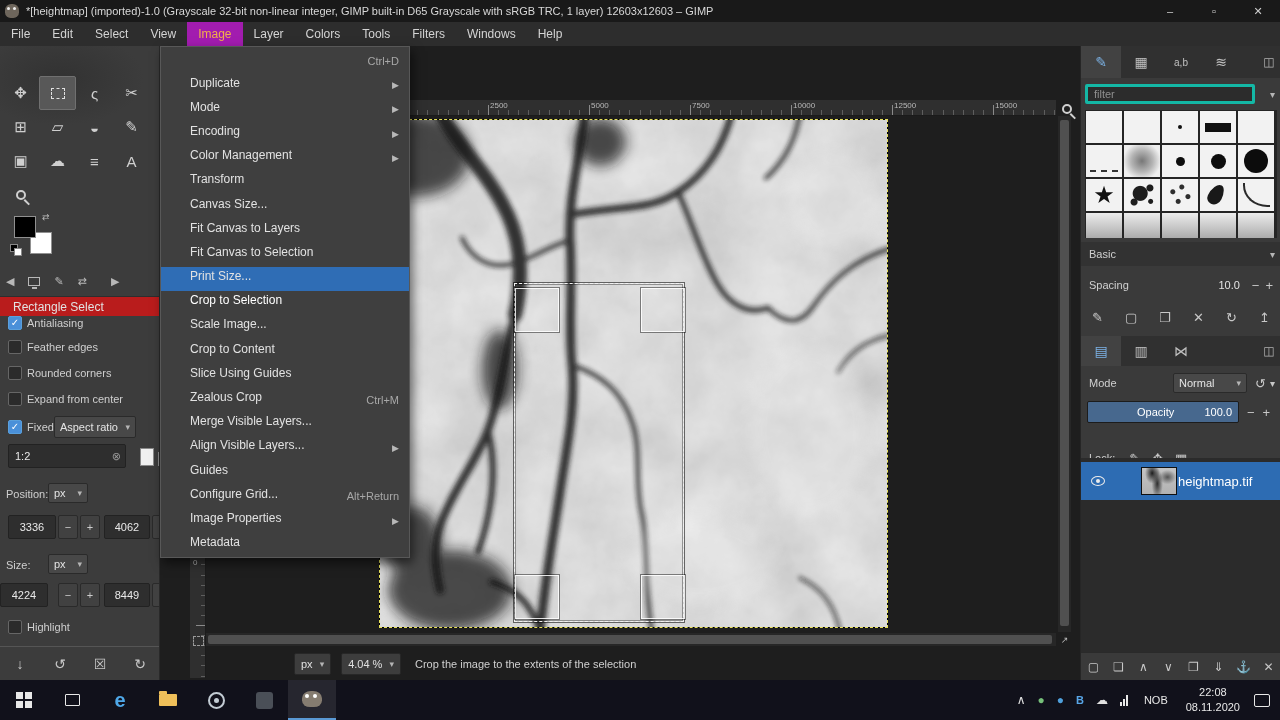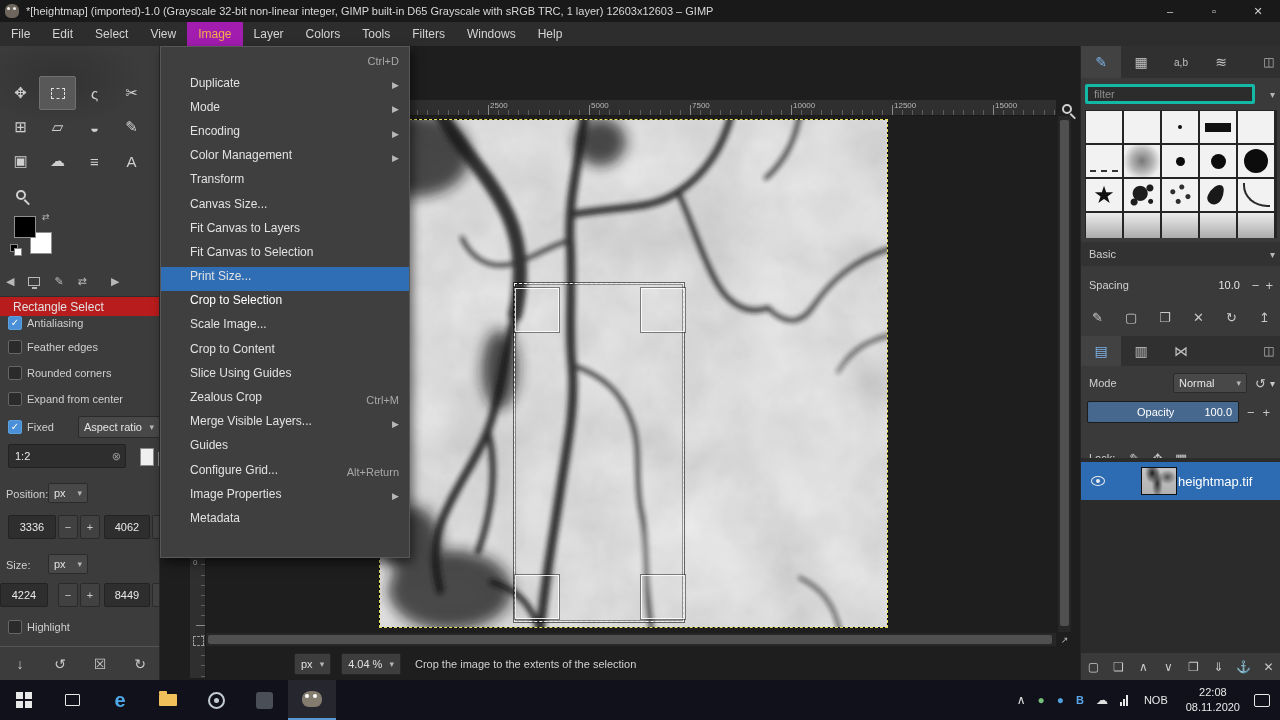--- a/index.html
+++ b/index.html
@@ -335,21 +335,21 @@
       <span class="chk-label">Rounded corners</span>
     </div>
     <div class="chk-row" style="top:342px;">
       <span class="chk"></span>
       <span class="chk-label">Expand from center</span>
     </div>
 
     <div class="chk-row" style="top:370px;">
       <span class="chk checked"></span>
       <span class="chk-label">Fixed</span>
-      <span class="ddbtn" style="margin-left:24px; width:82px; height:22px;">
+      <span class="ddbtn" style="margin-left:0; width:82px; height:22px;">
           <span>Aspect ratio</span>
         </span>
     </div>
 
     <div class="field" style="position:absolute; left:8px; top:398px; width:118px; height:24px; justify-content:flex-start; padding-left:6px;">
       <span>1:2</span>
       <span class="ratio-clear">⊗</span>
     </div>
     <div class="orient-p"></div>
     <div class="orient-l"></div>
@@ -664,20 +664,23 @@
         <span class="ml">Slice Using Guides</span>
       </div>
     <div class="mi">
         <span class="ml">Zealous Crop</span>
       </div>
     <div class="mi">
         <span class="ml">Merge Visible Layers...</span>
         <span class="ms">Ctrl+M</span>
       </div>
     <div class="mi">
+        <span class="ml">Align Visible Layers...</span>
+      </div>
+    <div class="mi">
         <span class="ml">Guides</span>
         <span class="ma">▶</span>
       </div>
     <div class="mi">
         <span class="ml">Configure Grid...</span>
       </div>
     <div class="mi">
         <span class="ml">Image Properties</span>
         <span class="ms">Alt+Return</span>
       </div>

